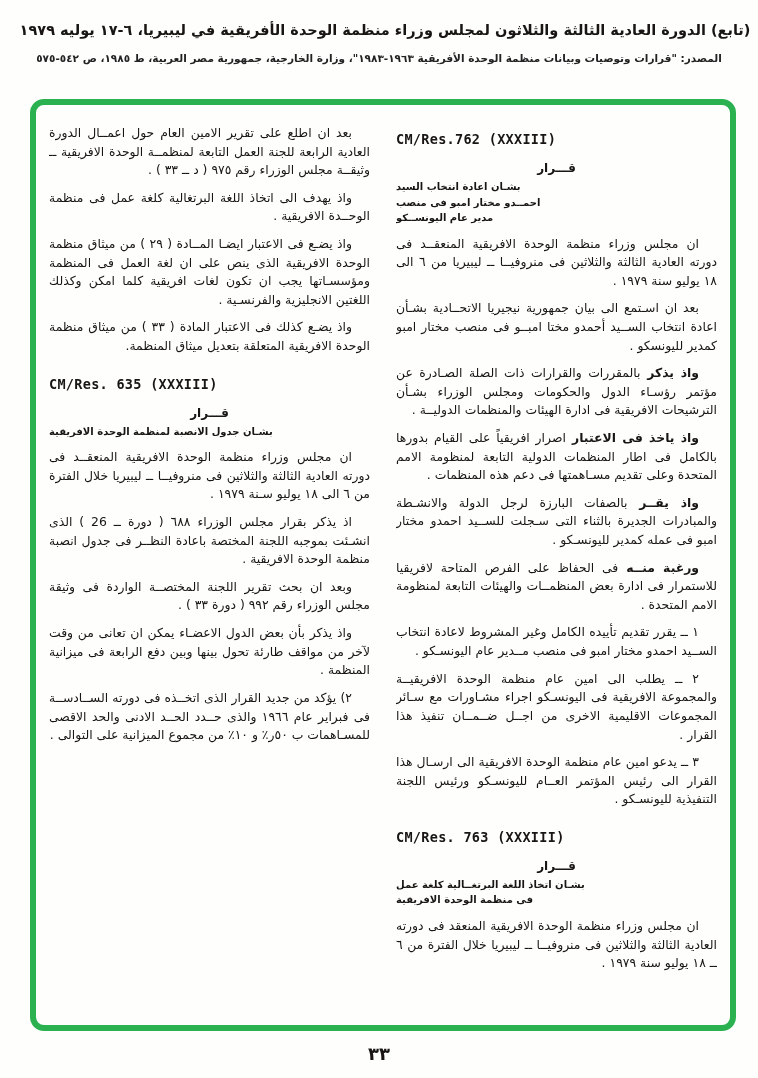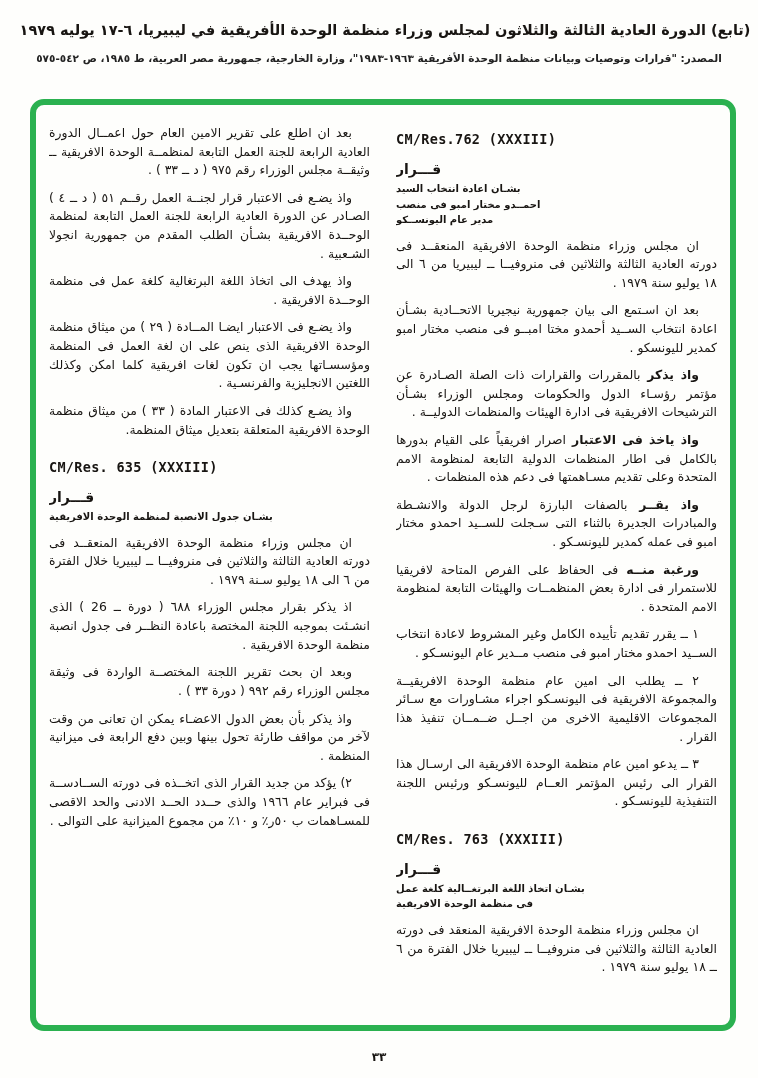--- a/index.html
+++ b/index.html
@@ -25,28 +25,28 @@
     font-size:12.4px;line-height:1.5;text-align:justify;
     margin:9px 0 0;text-indent:18px;
   }
   .p-body b{font-weight:bold;}
   .p-ref{
     direction:ltr;text-align:left;font-family:"DejaVu Sans Mono",monospace;
     font-weight:bold;font-size:13.5px;margin:20px 0 2px;letter-spacing:.3px;
   }
   .p-ref:first-child{margin-top:16px;}
   .p-title{
-    text-align:left;font-weight:bold;font-size:14px;margin:14px 0 4px;
+    text-align:center;font-weight:bold;font-size:12px;margin:14px 0 4px;
   }
   .p-subtitle{
     text-align:left;font-weight:bold;font-size:10px;line-height:1.55;margin:0;
   }
   .footer{
     position:absolute;bottom:14px;left:0;width:100%;text-align:center;
-    font-weight:bold;font-size:12px;
+    font-weight:bold;font-size:18px;
   }
 </style>
 </head>
 <body>
 
 <div class="page">
 
   <div class="header">
     <div class="header-line1">(تابع) الدورة العادية الثالثة والثلاثون لمجلس وزراء منظمة الوحدة الأفريقية في ليبيريا، ٦-١٧ يوليه ١٩٧٩</div>
     <div class="header-line2">المصدر: "قرارات وتوصيات وبيانات منظمة الوحدة الأفريقية ١٩٦٣-١٩٨٣"، وزارة الخارجية، جمهورية مصر العربية، ط ١٩٨٥، ص ٥٤٢-٥٧٥</div>
@@ -70,21 +70,20 @@
           <div class="p-body">٢ ــ يطلب الى امين عام منظمة الوحدة الافريقيــة والمجموعة الافريقية فى اليونسـكو اجراء مشـاورات مع سـائر المجموعات الاقليمية الاخرى من اجــل ضــمــان تنفيذ هذا القرار .</div>
           <div class="p-body">٣ ــ يدعو امين عام منظمة الوحدة الافريقية الى ارسـال هذا القرار الى رئيس المؤتمر العــام لليونسـكو ورئيس اللجنة التنفيذية لليونسـكو .</div>
           <div class="p-ref">CM/Res. 763 (XXXIII)</div>
           <div class="p-title">قـــرار</div>
           <div class="p-subtitle">بشـان اتخاذ اللغة البرتغــالية كلغة عمل</div>
           <div class="p-subtitle">فى منظمة الوحدة الافريقية</div>
           <div class="p-body">ان مجلس وزراء منظمة الوحدة الافريقية المنعقد فى دورته العادية الثالثة والثلاثين فى منروفيــا ــ ليبيريا خلال الفترة من ٦ ــ ١٨ يوليو سنة ١٩٧٩ .</div>
         </div>
       <div class="col">
           <div class="p-body">بعد ان اطلع على تقرير الامين العام حول اعمــال الدورة العادية الرابعة للجنة العمل التابعة لمنظمــة الوحدة الافريقية ــ وثيقــة مجلس الوزراء رقم ٩٧٥ ( د ــ ٣٣ ) .</div>
-          <div class="p-body">واذ يضـع فى الاعتبار قرار لجنــة العمل رقــم ٥١ ( د ــ ٤ ) الصـادر عن الدورة العادية الرابعة للجنة العمل التابعة لمنظمة الوحــدة الافريقية بشـأن الطلب المقدم من جمهورية انجولا الشـعبية .</div>
           <div class="p-body">واذ يهدف الى اتخاذ اللغة البرتغالية كلغة عمل فى منظمة الوحــدة الافريقية .</div>
           <div class="p-body">واذ يضـع فى الاعتبار ايضـا المــادة ( ٢٩ ) من ميثاق منظمة الوحدة الافريقية الذى ينص على ان لغة العمل فى المنظمة ومؤسسـاتها يجب ان تكون لغات افريقية كلما امكن وكذلك اللغتين الانجليزية والفرنسـية .</div>
           <div class="p-body">واذ يضـع كذلك فى الاعتبار المادة ( ٣٣ ) من ميثاق منظمة الوحدة الافريقية المتعلقة بتعديل ميثاق المنظمة.</div>
           <div class="p-ref">CM/Res. 635 (XXXIII)</div>
           <div class="p-title">قـــرار</div>
           <div class="p-subtitle">بشـان جدول الانصبة لمنظمة الوحدة الافريقية</div>
           <div class="p-body">ان مجلس وزراء منظمة الوحدة الافريقية المنعقــد فى دورته العادية الثالثة والثلاثين فى منروفيــا ــ ليبيريا خلال الفترة من ٦ الى ١٨ يوليو سـنة ١٩٧٩ .</div>
           <div class="p-body">اذ يذكر بقرار مجلس الوزراء ٦٨٨ ( دورة ــ 26 ) الذى انشـئت بموجبه اللجنة المختصة باعادة النظــر فى جدول انصبة منظمة الوحدة الافريقية .</div>
           <div class="p-body">وبعد ان بحث تقرير اللجنة المختصــة الواردة فى وثيقة مجلس الوزراء رقم ٩٩٢ ( دورة ٣٣ ) .</div>
           <div class="p-body">واذ يذكر بأن بعض الدول الاعضـاء يمكن ان تعانى من وقت لآخر من مواقف طارئة تحول بينها وبين دفع الرابعة فى ميزانية المنظمة .</div>

